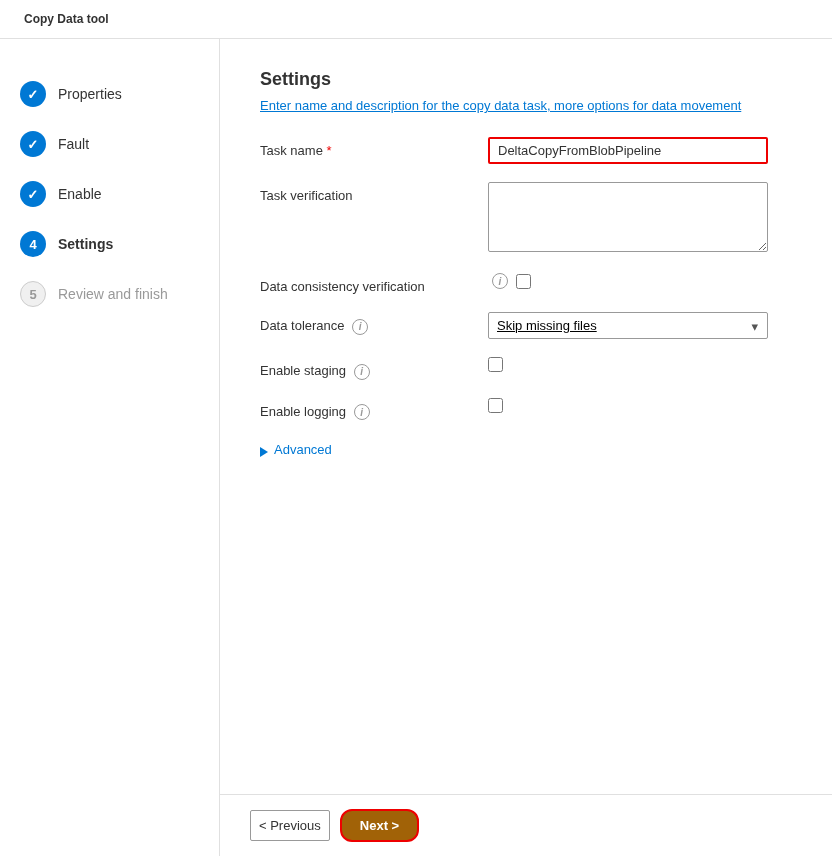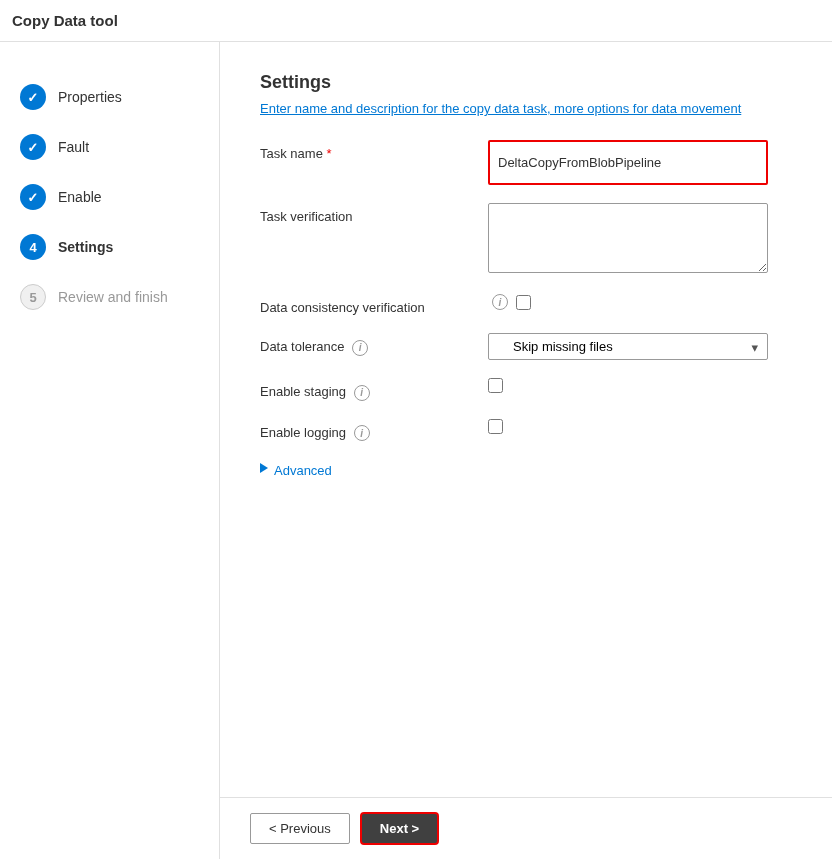--- a/index.html
+++ b/index.html
@@ -6,23 +6,23 @@
     body {
       font-family: 'Segoe UI', Arial, sans-serif;
       font-size: 14px;
       color: #333;
       background: #fff;
       width: 832px;
       height: 866px;
       overflow: hidden;
     }
     .app-header {
-      padding: 12px 12px;
+      padding: 12px 24px;
       border-bottom: 1px solid #e0e0e0;
-      font-size: 15px;
+      font-size: 12px;
       font-weight: 600;
       color: #333;
     }
     .main-layout {
       display: flex;
       height: calc(866px - 49px);
     }
     
     .sidebar {
       width: 220px;
@@ -112,50 +112,51 @@
     .required::after {
       content: ' *';
       color: #e00;
     }
     .form-control-wrap {
       flex: 1;
     }
     .text-input {
       width: 100%;
       max-width: 280px;
-      padding: 13px 8px;
+      padding: 4px 8px;
       border: 2px solid #e00;
       border-radius: 2px;
       font-size: 13px;
       outline: none;
       color: #333;
     }
     .textarea-input {
       width: 100%;
       max-width: 280px;
       height: 70px;
       padding: 6px 8px;
       border: 1px solid #999;
       border-radius: 2px;
       font-size: 13px;
       resize: vertical;
       outline: none;
     }
     .select-input {
       width: 100%;
       max-width: 280px;
-      padding: 5px 24px;
+      padding: 5px 8px;
       border: 1px solid #999;
       border-radius: 2px;
       font-size: 13px;
       background: #fff;
       appearance: none;
       -webkit-appearance: none;
       cursor: pointer;
       outline: none;
+      text-decoration: underline;
     }
     .select-wrapper {
       position: relative;
       display: inline-block;
       max-width: 280px;
       width: 100%;
     }
     .select-wrapper::after {
       content: '▾';
       position: absolute;
@@ -189,21 +190,21 @@
     }
     .checkbox-input {
       width: 15px;
       height: 15px;
       border: 1px solid #666;
       cursor: pointer;
       accent-color: #0078d4;
     }
     .advanced-toggle {
       display: flex;
-      align-items: flex-start;
+      align-items: flex-end;
       gap: 6px;
       color: #0078d4;
       font-size: 13px;
       cursor: pointer;
       padding: 4px 0;
       margin-top: 6px;
     }
     .triangle-right {
       width: 0;
       height: 0;
@@ -214,36 +215,36 @@
     
     .footer {
       border-top: 1px solid #e0e0e0;
       padding: 14px 30px;
       display: flex;
       align-items: center;
       gap: 10px;
       background: #fff;
     }
     .btn-previous {
-      padding: 7px 18px;
+      padding: 7px 8px;
       border: 1px solid #999;
       background: #fff;
       font-size: 13px;
       cursor: pointer;
       border-radius: 2px;
       color: #333;
     }
     .btn-next {
       padding: 7px 18px;
       border: 2px solid #e00;
-      background: #404040;
+      background: #a16207;
       color: #fff;
       font-size: 13px;
       cursor: pointer;
-      border-radius: 4px;
+      border-radius: 12px;
       font-weight: 600;
     }
   </style>
 </head>
 <body>
 
 <div class="app-header">Copy Data tool</div>
 
 <div class="main-layout">
 

